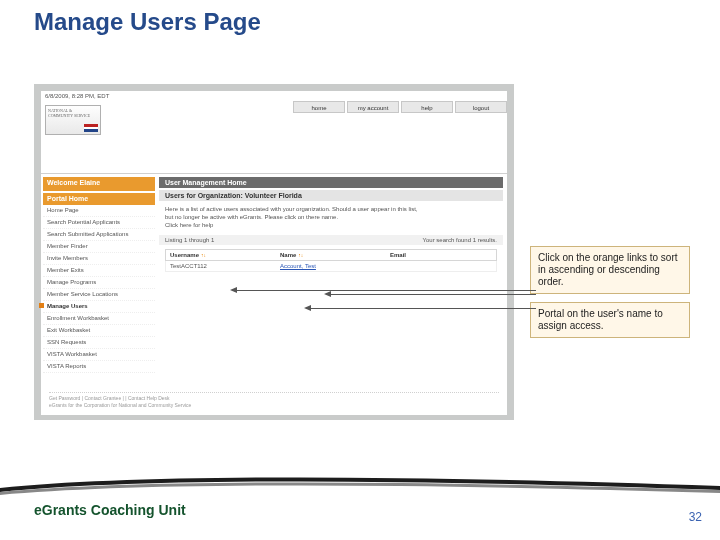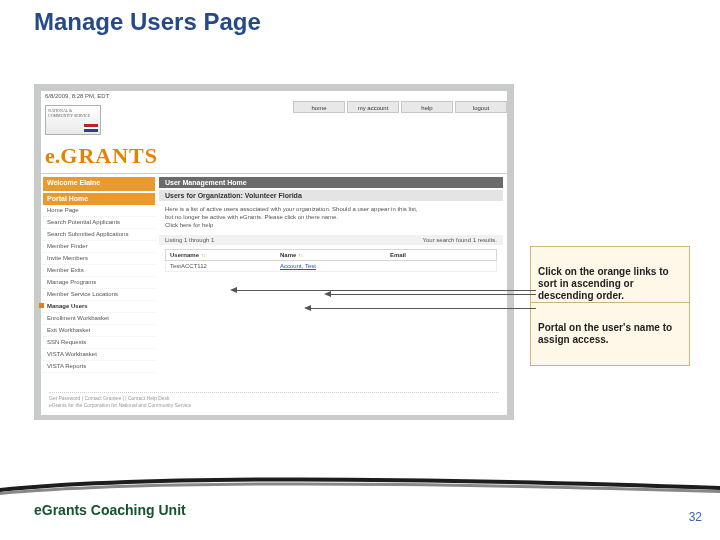--- a/index.html
+++ b/index.html
@@ -145,23 +145,22 @@
     font-size: 5px; color: #9a9a9a; line-height: 7px;
     border-top: 1px dotted #d0d0d0; padding-top: 2px;
   }
 
   .callout {
     position: absolute;
     background: #fff7e8;
     border: 1px solid #cdb47b;
     border-radius: 0;
     font-size: 10px; color: #222;
-    padding: 19px 7px; line-height: 12px;
+    padding: 5px 7px; line-height: 12px;
     width: 160px;
-    font-weight: bold;
   }
   .callout-1 { left: 530px; top: 246px; }
   .callout-2 { left: 530px; top: 302px; }
 
   .arrow-line {
     position: absolute;
     height: 0; border-top: 1px solid #555;
   }
   .arrow-head-left {
     position: absolute;
@@ -201,23 +200,20 @@
     <div class="timestamp">6/8/2009, 8:28 PM, EDT</div>
     <div class="topbar">
       <div class="cell">home</div>
       <div class="cell">my account</div>
       <div class="cell">help</div>
       <div class="cell">logout</div>
     </div>
     <div class="logo-area">
       <span>NATIONAL &amp; COMMUNITY SERVICE</span>
       <div class="flag"></div>
-    </div>
-    <div class="brand">
-      <span class="e">e.</span><span class="rest">GRANTS</span>
     </div>
     <div class="rule"></div>
 
     <div class="leftcol">
       <div class="welcome">Welcome Elaine</div>
       <div class="portal-home">Portal Home</div>
       <div class="nav-item">Home Page</div>
       <div class="nav-item">Search Potential Applicants</div>
       <div class="nav-item">Search Submitted Applications</div>
       <div class="nav-item">Member Finder</div>

